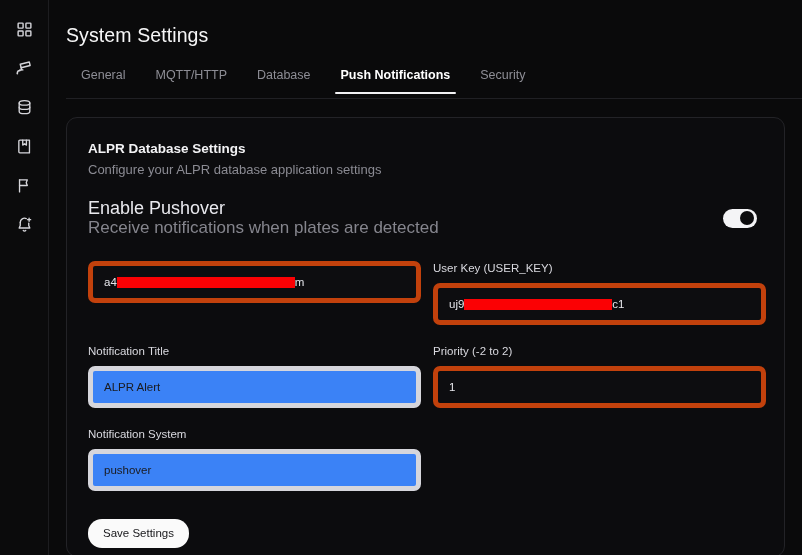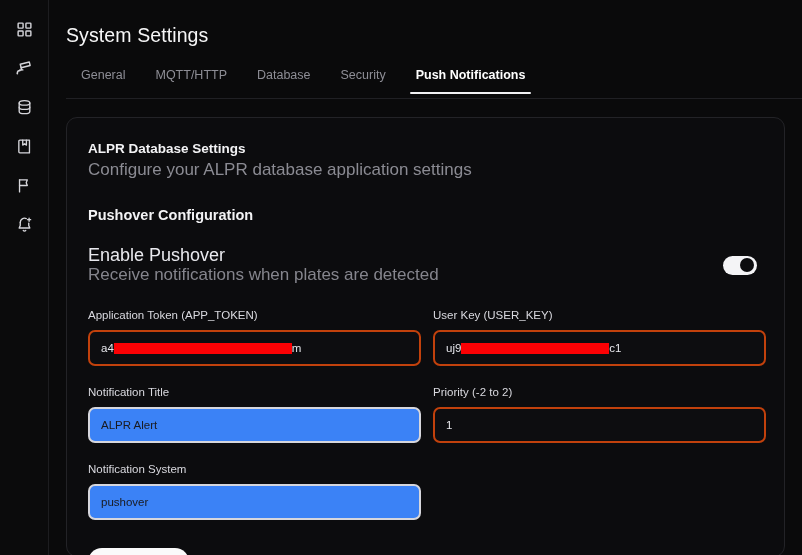--- a/index.html
+++ b/index.html
@@ -153,21 +153,21 @@
   }
 
   .card-title {
     font-size: 13.5px;
     font-weight: 700;
     color: #f3f3f5;
     line-height: 18px;
   }
   .card-sub {
     margin-top: 4px;
-    font-size: 17px;
+    font-size: 13px;
     color: #8b8b93;
     line-height: 16px;
   }
 
   .section-title {
     margin-top: 27px;
     font-size: 14.5px;
     font-weight: 700;
     color: #f3f3f5;
     line-height: 20px;
@@ -225,21 +225,21 @@
     display: block;
     font-size: 11.5px;
     color: #d9d9df;
     margin-bottom: 7px;
     line-height: 15px;
   }
   .input {
     width: 100%;
     height: 29px;
     border-radius: 7px;
-    border: 2px solid #c2410c;
+    border: 5px solid #c2410c;
     background: #0d0d10;
     color: #e7e7ec;
     font-size: 11.5px;
     font-family: inherit;
     padding: 16px 11px;
     line-height: 27px;
     outline: none;
     display: flex;
     align-items: center;
   }
@@ -357,46 +357,44 @@
   </nav>
 
   <main class="main">
 
     <h1 class="page-title">System Settings</h1>
 
     <div class="tabs">
       <button class="tab">General</button>
       <button class="tab">MQTT/HTTP</button>
       <button class="tab">Database</button>
+      <button class="tab active">Push Notifications</button>
       <button class="tab">Security</button>
-      <button class="tab active">Push Notifications</button>
       <div class="tabs-rule"></div>
     </div>
 
     <section class="card">
 
       <div class="card-title">ALPR Database Settings</div>
       <div class="card-sub">Configure your ALPR database application settings</div>
 
-      <div class="section-title">Pushover Configuration</div>
 
       <div class="toggle-row">
         <div class="toggle-texts">
           <div class="toggle-label">Enable Pushover</div>
           <div class="toggle-desc">Receive notifications when plates are detected</div>
         </div>
         <div class="switch">
           <div class="knob"></div>
         </div>
       </div>
 
       <div class="form-grid">
 
         <div class="field">
-          <label class="field-label">Application Token (APP_TOKEN)</label>
           <div class="input">
             <span class="redacted">
               <span>a4</span>
                 <span class="redact-bar" style="width:178px;"></span>
                 <span>m</span>
             </span>
           </div>
         </div>
 
         <div class="field">

